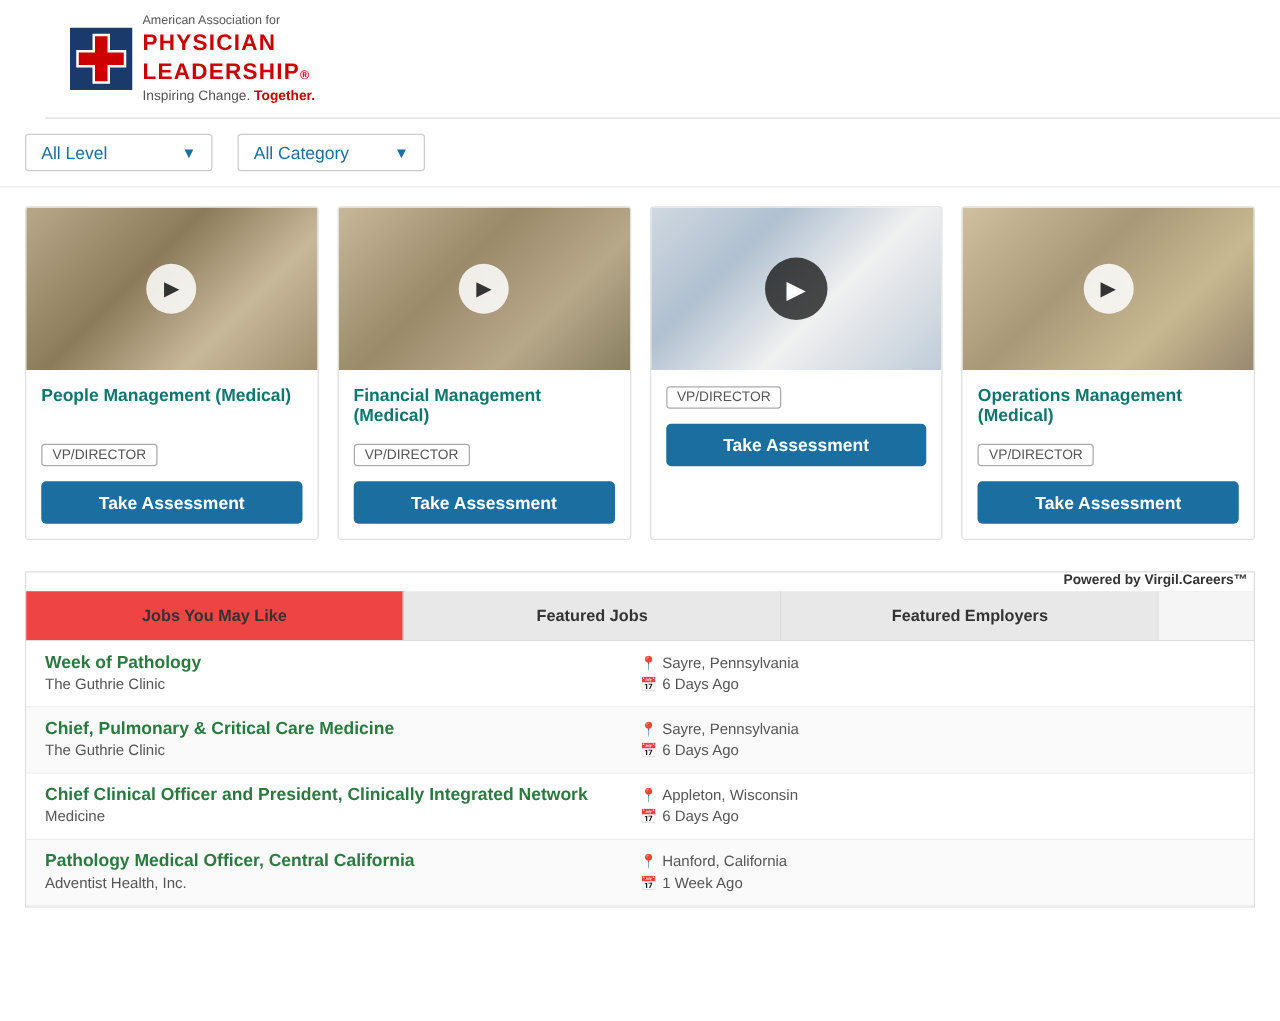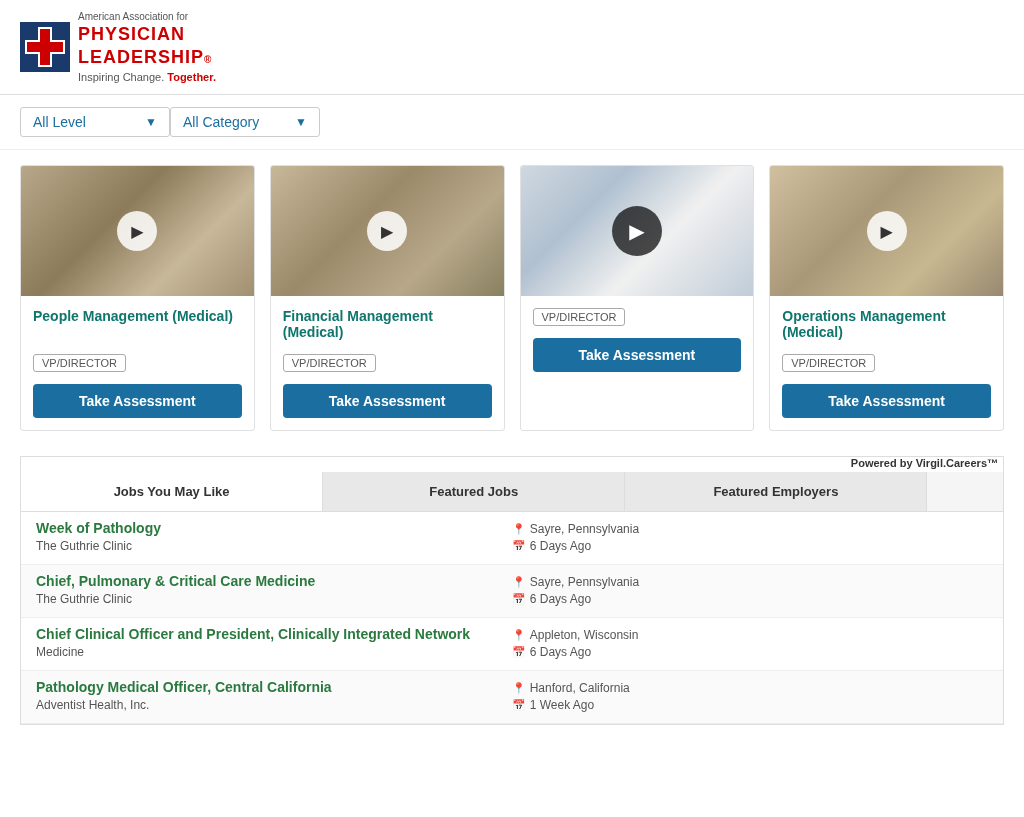--- a/index.html
+++ b/index.html
@@ -4,20 +4,21 @@
   <style>
     * { box-sizing: border-box; margin: 0; padding: 0; }
     body { font-family: Arial, sans-serif; font-size: 14px; background: #fff; color: #333; }
 
     
     .header {
       padding: 10px 20px;
       border-bottom: 1px solid #ddd;
       display: flex;
       align-items: center;
+      margin-left: 36px;
     }
     .logo-container {
       display: flex;
       align-items: center;
     }
     .logo-icon {
       width: 50px;
       height: 50px;
       margin-right: 8px;
     }
@@ -40,20 +41,21 @@
     }
     .logo-text .tagline span {
       color: #c00;
       font-weight: bold;
     }
 
     
     .filters {
       padding: 12px 20px;
       display: flex;
+      gap: 20px;
       border-bottom: 1px solid #eee;
     }
     .filter-select {
       display: flex;
       align-items: center;
       border: 1px solid #ccc;
       border-radius: 3px;
       padding: 6px 12px;
       min-width: 150px;
       cursor: pointer;
@@ -181,21 +183,21 @@
       font-size: 13px;
       color: #333;
       cursor: pointer;
       border-right: 1px solid #ddd;
     }
     .jobs-tab:last-child {
       background: #f5f5f5;
       border-right: none;
     }
     .jobs-tab.active {
-      background: #ffffff;
+      background: #ef4444;
     }
 
     .job-row {
       display: grid;
       grid-template-columns: 2fr 2fr;
       border-bottom: 1px solid #eee;
       padding: 8px 15px;
       background: #fff;
       align-items: start;
     }

